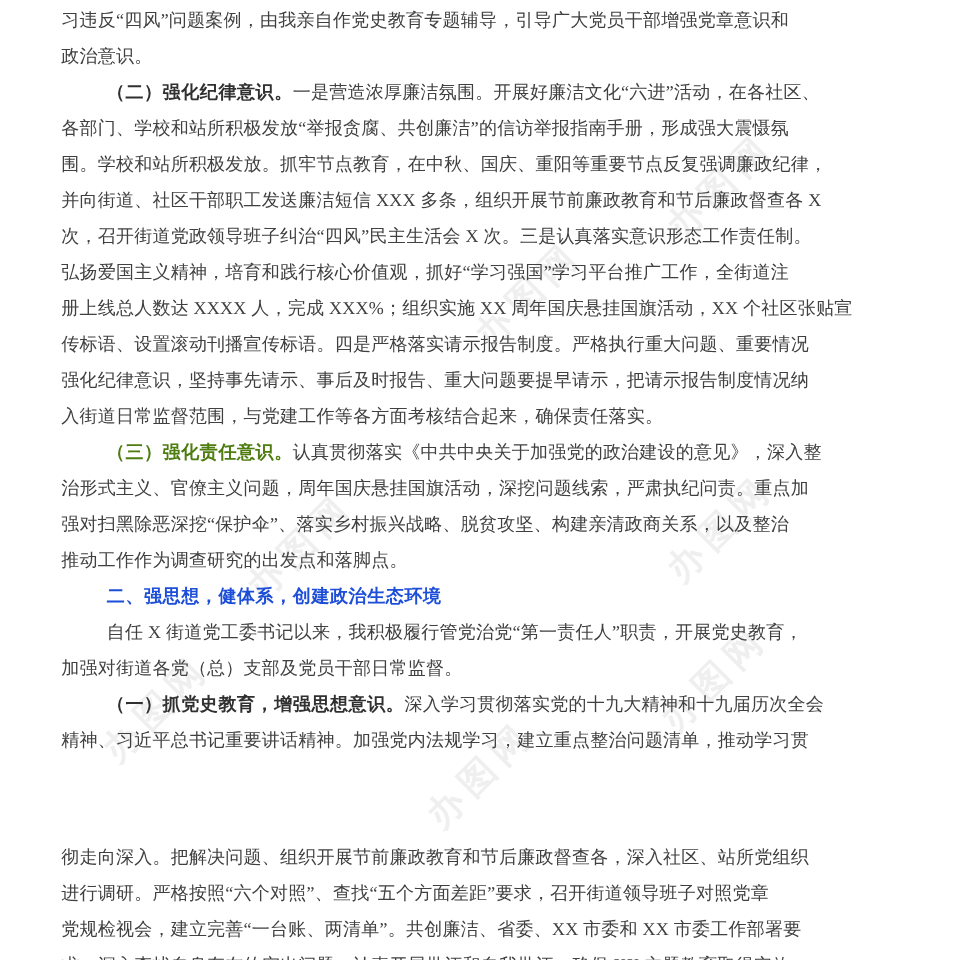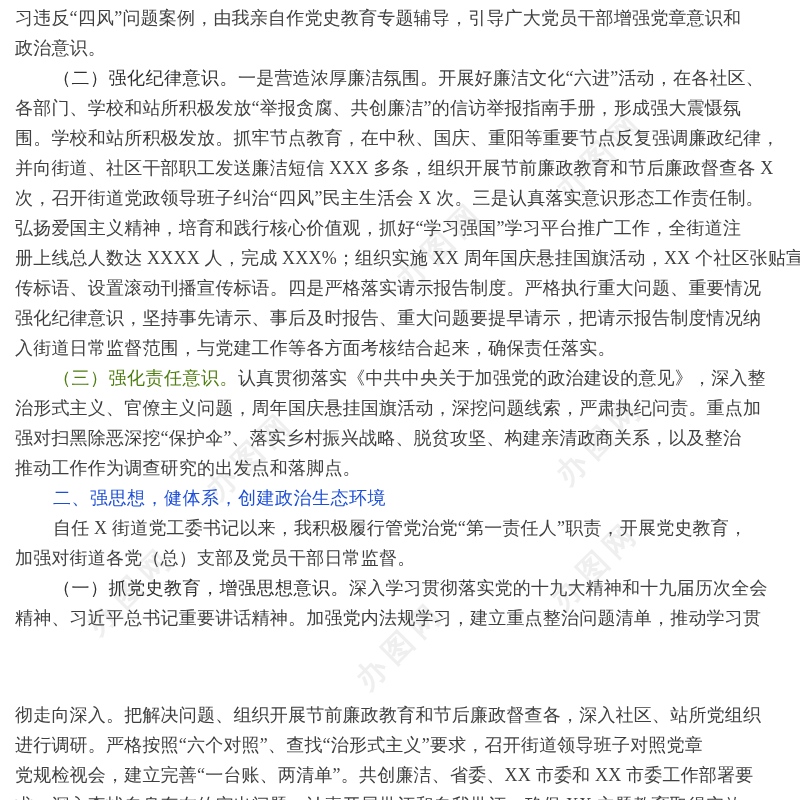--- a/index.html
+++ b/index.html
@@ -13,26 +13,26 @@
   .wm{
     position:absolute;transform:rotate(-45deg);
     font-family:"Liberation Sans","DejaVu Sans",sans-serif;
     font-size:30px;font-weight:bold;letter-spacing:7px;
     color:rgba(130,130,130,0.13);white-space:nowrap;user-select:none;
   }
   .text-block{position:absolute;left:15px;width:785px;z-index:2;}
   .block-1{top:3px;}
   .block-2{top:700px;}
   .line{
-    height:30px;line-height:30px;font-size:18px;
-    white-space:nowrap;overflow:visible;letter-spacing:0.2px;
+    height:30px;line-height:30px;font-size:15px;
+    white-space:nowrap;overflow:visible;letter-spacing:0.2px;margin-left:36px;
   }
   .line.indent{padding-left:38px;}
   .line b{
-    font-weight:400;color:#303030;
+    font-weight:700;color:#303030;
     font-family:"Liberation Sans","DejaVu Sans",sans-serif;
     letter-spacing:0.5px;
   }
 </style>
 </head>
 <body>
 
 <div class="page" style="background: rgb(255, 255, 255); color: rgb(64, 64, 64);">
   <div class="watermarks">
       <span class="wm" style="left: 545px; top: 135px; color: rgba(130, 130, 130, 0.13);">办图网</span>
@@ -61,17 +61,17 @@
       <div class="line">强对扫黑除恶深挖“保护伞”、落实乡村振兴战略、脱贫攻坚、构建亲清政商关系，以及整治</div>
       <div class="line">推动工作作为调查研究的出发点和落脚点。</div>
       <div class="line indent"><b style="color: #1d4ed8;">二、强思想，健体系，创建政治生态环境</b></div>
       <div class="line indent">自任 X 街道党工委书记以来，我积极履行管党治党“第一责任人”职责，开展党史教育，</div>
       <div class="line">加强对街道各党（总）支部及党员干部日常监督。</div>
       <div class="line indent"><b style="color: rgb(48, 48, 48);">（一）抓党史教育，增强思想意识。</b>深入学习贯彻落实党的十九大精神和十九届历次全会</div>
       <div class="line">精神、习近平总书记重要讲话精神。加强党内法规学习，建立重点整治问题清单，推动学习贯</div>
     </div>
   <div class="text-block block-2">
       <div class="line">彻走向深入。把解决问题、组织开展节前廉政教育和节后廉政督查各，深入社区、站所党组织</div>
-      <div class="line">进行调研。严格按照“六个对照”、查找“治形式主义”要求，召开街道领导班子对照党章</div>
+      <div class="line">进行调研。严格按照“六个对照”、查找“五个方面差距”要求，召开街道领导班子对照党章</div>
       <div class="line">党规检视会，建立完善“一台账、两清单”。共创廉洁、省委、XX 市委和 XX 市委工作部署要</div>
       <div class="line">求，深入查找自身存在的突出问题，认真开展批评和自我批评，确保 XX 主题教育取得实效。</div>
     </div>
 </div>
 
 </body></html>

